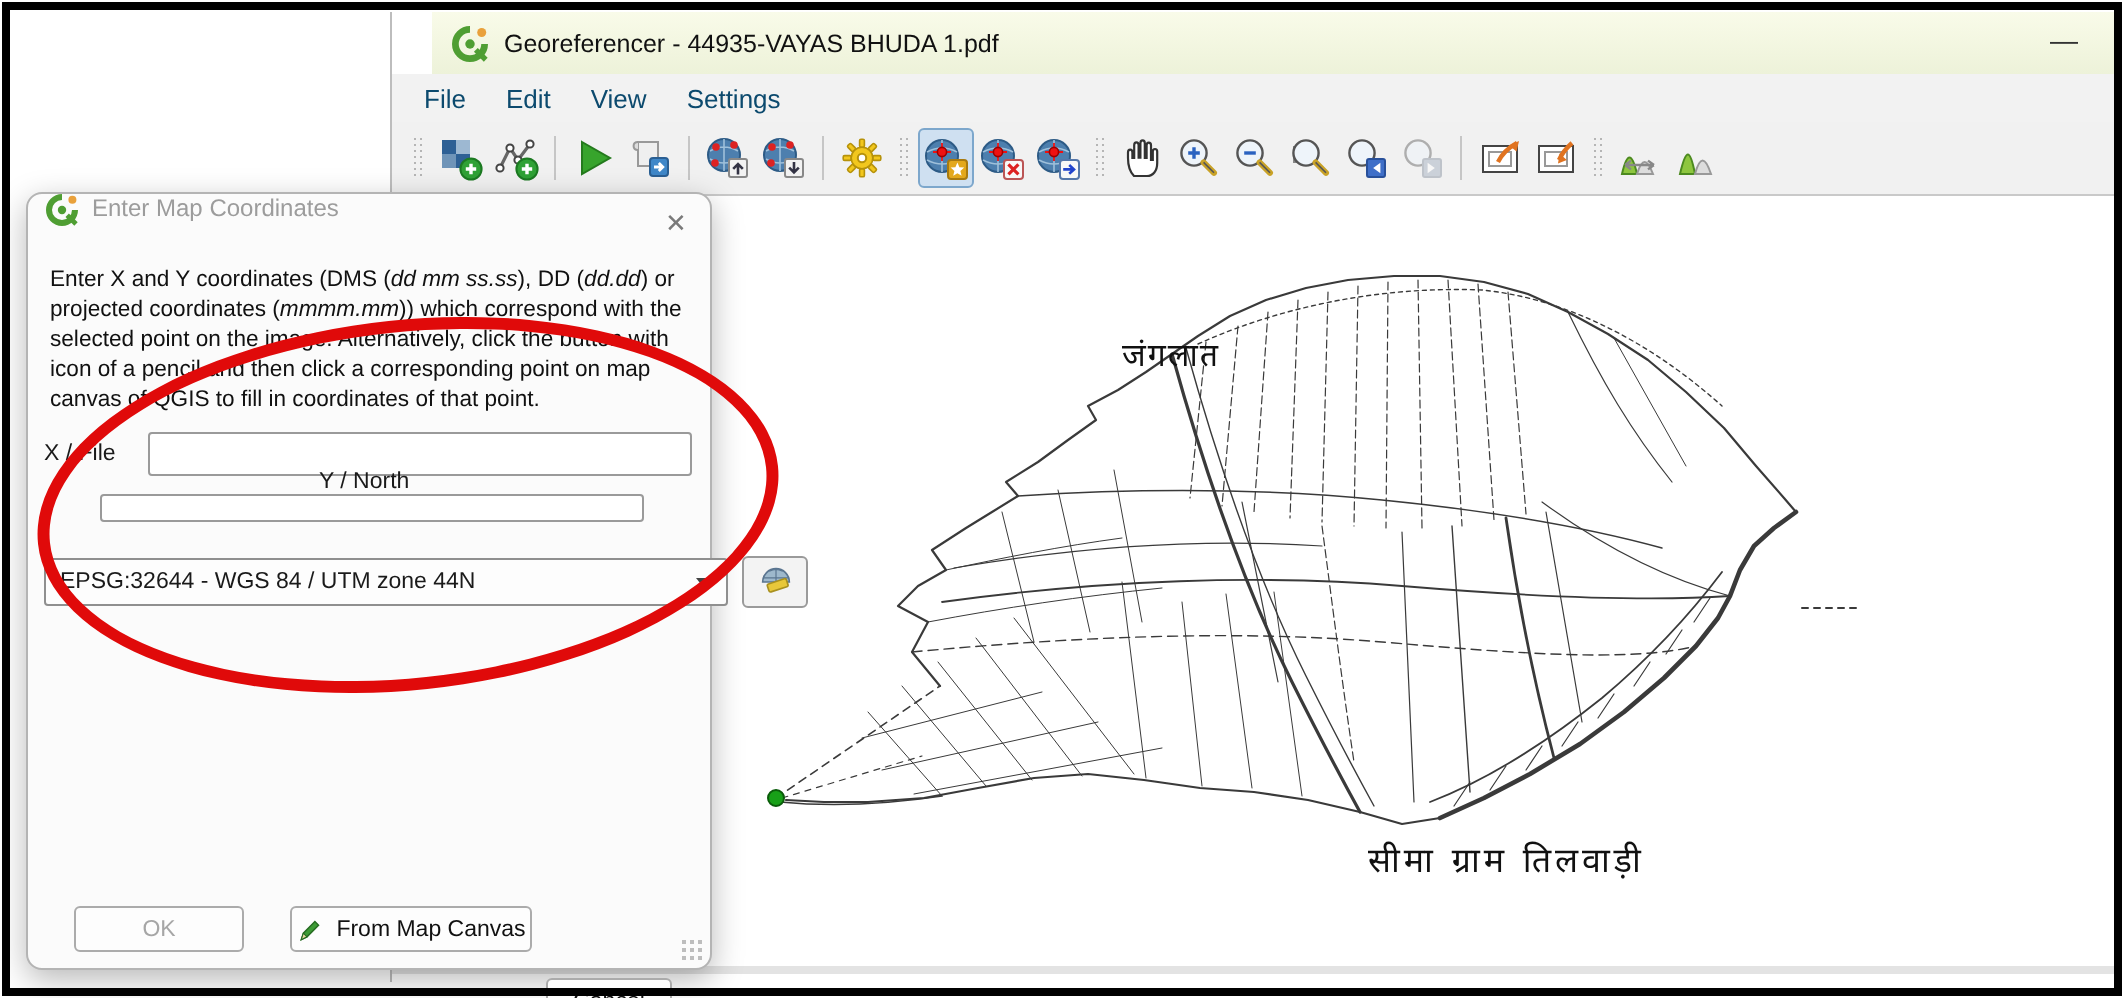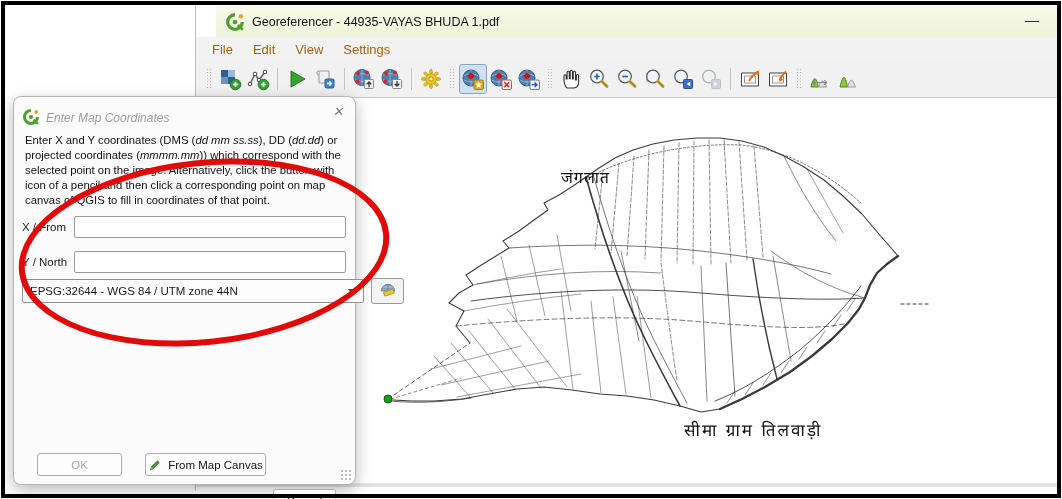--- a/index.html
+++ b/index.html
@@ -15,21 +15,21 @@
   .win { position:absolute; left:195px; top:6px; width:864px; height:485px;
          background:#fff; border-left:1px solid #bdbdbd; }
   .titlebar { position:relative; height:31px;
       background:linear-gradient(#f9fbe9,#edf2d9); display:flex; align-items:center; padding-left:10px;margin-left:20px; }
   .titlebar .qlogo { width:18px; height:18px; margin-right:8px; }
   .title-text { font-size:12.5px; color:#111; }
   .win-min { position:absolute; left:800px; top:4px; width:32px; height:22px; text-align:center;
       font-size:14px; color:#333; line-height:20px; }
   .win-max { position:absolute; left:852px; top:9px; width:11px; height:11px; border:1.5px solid #222; background:#fff; }
   .menubar { height:24px; background:#f2f2f2; display:flex; align-items:center; padding-left:6px; }
-  .menu-item { padding:3px 10px; font-size:13px; color:#a16207; border-radius:3px; }
+  .menu-item { padding:3px 10px; font-size:13px; color:#0c4a6e; border-radius:3px; }
   .toolbar { height:37px; background:#f1f1f1; border-bottom:1px solid #c9c9c9;
       display:flex; align-items:center; padding-left:6px; }
   .tb-handle { width:6px; height:22px; margin:0 4px;
       background-image:radial-gradient(#b5b5b5 34%, transparent 35%);
       background-size:3px 3px; }
   .tb-sep { width:1px; height:22px; background:#c6c6c6; margin:0 5px; }
   .tool { width:28px; height:30px; border:1px solid transparent; border-radius:3px;
       background:transparent; display:flex; align-items:center; justify-content:center; }
   .tool.active { background:#cfe0f1; border-color:#7da7cc; }
   .tool.disabled { opacity:.95; }
@@ -38,33 +38,33 @@
   .canvas { position:relative; height:389px; background:#fff; border-bottom:4px solid #e3e3e3; }
   .map-svg { position:absolute; left:0; top:0; }
   .map-label { position:absolute; color:#111; font-family:"DejaVu Sans", sans-serif; }
   .lbl-forest { left:365px; top:68px; font-size:16px; letter-spacing:1px; }
   .lbl-boundary { left:488px; top:320px; font-size:17px; letter-spacing:2px; }
 
   
   .dlg { position:absolute; left:13px; top:96px; width:343px; height:389px; z-index:20;
       background:#fbfbfb; border:1px solid #b4b4b4; border-radius:8px;
       box-shadow:0 5px 16px rgba(0,0,0,.28); }
-  .dlg-head { position:relative; height:28px; display:flex; align-items:flex-end; padding-left:9px;font-style:italic; }
+  .dlg-head { position:relative; height:28px; display:flex; align-items:flex-start; padding-left:9px; }
   .dlg-head .qlogo { width:16px; height:16px; margin-right:7px; }
   .dlg-title { font-size:12px; color:#9c9c9c; }
   .dlg-close { position:absolute; right:8px; top:6px; width:18px; height:18px;
       font-size:13px; color:#7a7a7a; text-align:center; line-height:17px; }
   .dlg-desc { position:absolute; left:11px; top:36px; width:322px;
       font-size:11.3px; line-height:14.9px; color:#111; }
   .dlg-desc i { font-style:italic; }
   .f-row { position:absolute; left:8px; width:327px; height:22px; display:flex; align-items:center; }
   .f-row .flabel { width:52px; font-size:11.5px; }
   .f-row input { width:272px; height:22px; border:1px solid #9a9a9a; border-radius:2px;
       background:#fff; font:11.5px "Liberation Sans",sans-serif; padding:0 4px; }
-  .row-x { top:119px; } .row-y { top:154px; }
+  .row-x { top:119px; } .row-y { top:138px;flex-direction:column; }
   .crs-row { position:absolute; left:8px; top:181px; display:flex; align-items:center; }
   .crs-box { width:342px; height:24px; border:1px solid #8f8f8f; border-radius:2px; background:#fdfdfd;
       display:flex; align-items:center; padding:0 22px 0 7px; position:relative; font-size:11.5px; }
   .crs-caret { position:absolute; right:7px; top:9px; width:0; height:0;
       border-left:4px solid transparent; border-right:4px solid transparent; border-top:5px solid #444; }
   .crs-pick { width:33px; height:26px; margin-left:7px; border:1px solid #9a9a9a; border-radius:3px;
       background:#f3f3f3; display:flex; align-items:center; justify-content:center; }
   .chk-row { position:absolute; left:7px; top:213px; display:flex; align-items:center; }
   .chk { width:13px; height:13px; border:1px solid #6f6f6f; background:#fff; margin-right:8px;
       display:flex; align-items:center; justify-content:center; }
@@ -443,21 +443,21 @@
       <circle cx="13.2" cy="2.9" r="2" fill="#e9a13b"></circle>
       <path d="M10.6 10.6 L15 15" stroke="#4f9e33" stroke-width="2.4"></path>
     </svg>
     <span class="dlg-title">Enter Map Coordinates</span>
     <span class="dlg-close">✕</span>
   </div>
 
   <div class="dlg-desc" id="dlg-desc"><span>Enter X and Y coordinates (DMS (</span><i>dd mm ss.ss</i><span>), DD (</span><i>dd.dd</i><span>) or projected coordinates (</span><i>mmmm.mm</i><span>)) which correspond with the selected point on the image. Alternatively, click the button with icon of a pencil and then click a corresponding point on map canvas of QGIS to fill in coordinates of that point.</span></div>
 
   <div class="f-row row-x">
-    <span class="flabel">X / From</span>
+    <span class="flabel">X / File</span>
     <input type="text" value="" style="">
   </div>
   <div class="f-row row-y">
     <span class="flabel">Y / North</span>
     <input type="text" value="" style="">
   </div>
 
   <div class="crs-row">
     <div class="crs-box">
       <span>EPSG:32644 - WGS 84 / UTM zone 44N</span>

